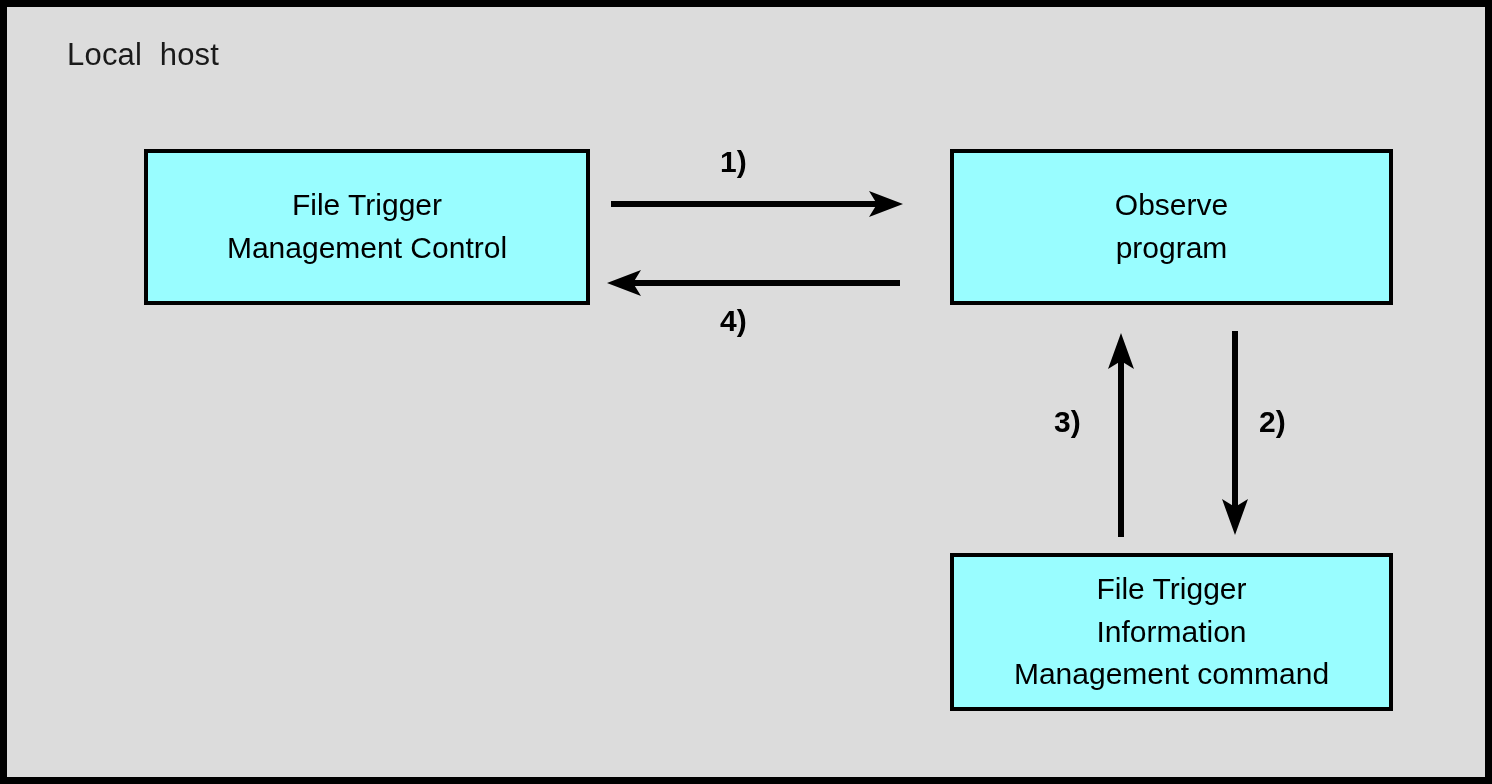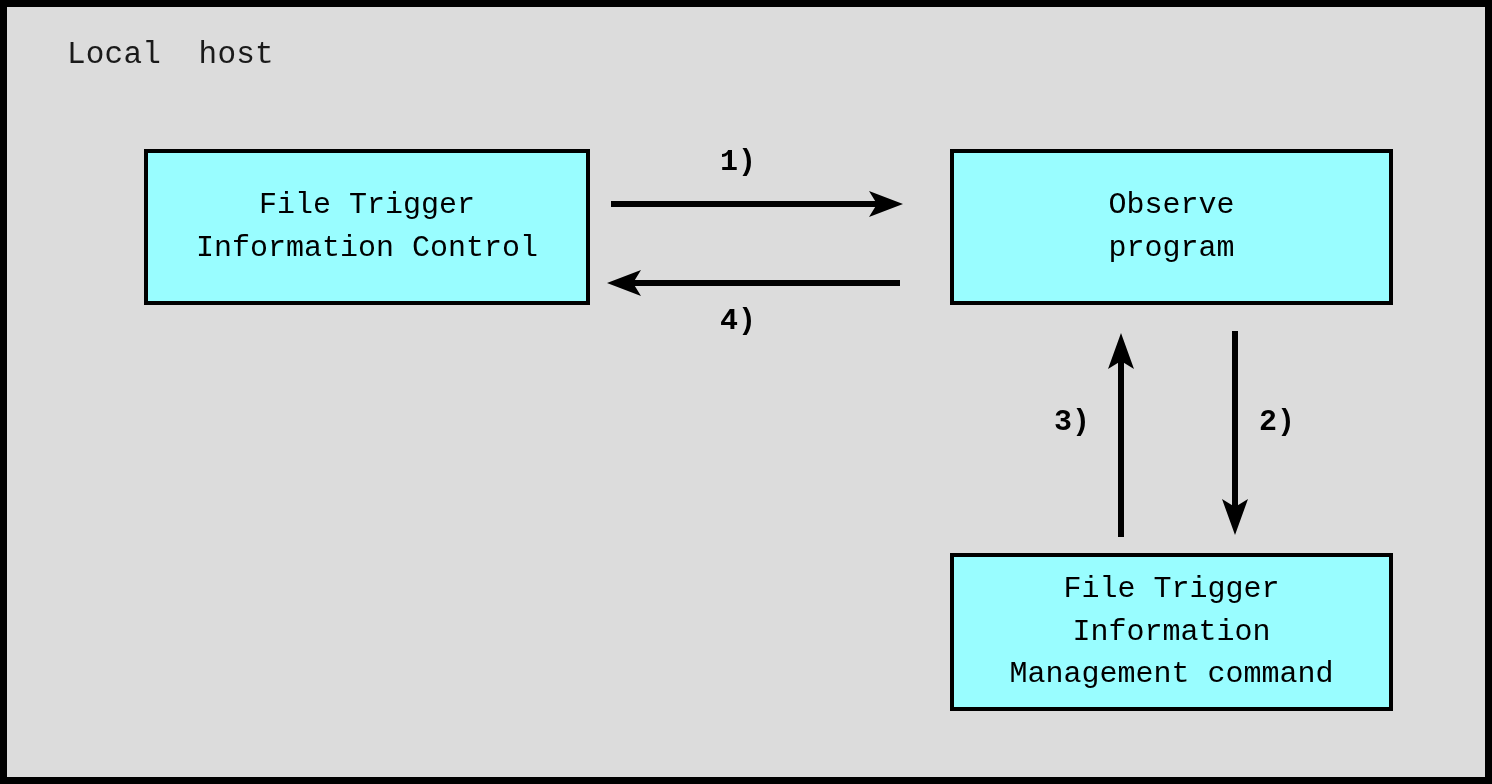--- a/index.html
+++ b/index.html
@@ -7,21 +7,21 @@
     padding: 0;
     background: #ffffff;
   }
   #canvas {
     position: relative;
     width: 1492px;
     height: 784px;
     background: #dcdcdc;
     border: 7px solid #000000;
     box-sizing: border-box;
-    font-family: Liberation Mono, monospace;
+    font-family: Liberation Sans, sans-serif;
     overflow: hidden;
   }
   .frame-title {
     position: absolute;
     left: 60px;
     top: 30px;
     font-size: 31px;
     color: #1a1a1a;
     white-space: pre;
     letter-spacing: 0.2px;
@@ -66,21 +66,21 @@
 </style>
 </head>
 <body>
 
 <div id="canvas">
 
   <div class="frame-title">Local  host</div>
 
   <div class="node" id="node-control">
     <span class="line">File Trigger</span>
-    <span class="line">Information Control</span>
+    <span class="line">Management Control</span>
   </div>
 
   <div class="node" id="node-observe">
     <span class="line">Observe</span>
     <span class="line">program</span>
   </div>
 
   <div class="node" id="node-manager">
     <span class="line">File Trigger</span>
     <span class="line">Information</span>

